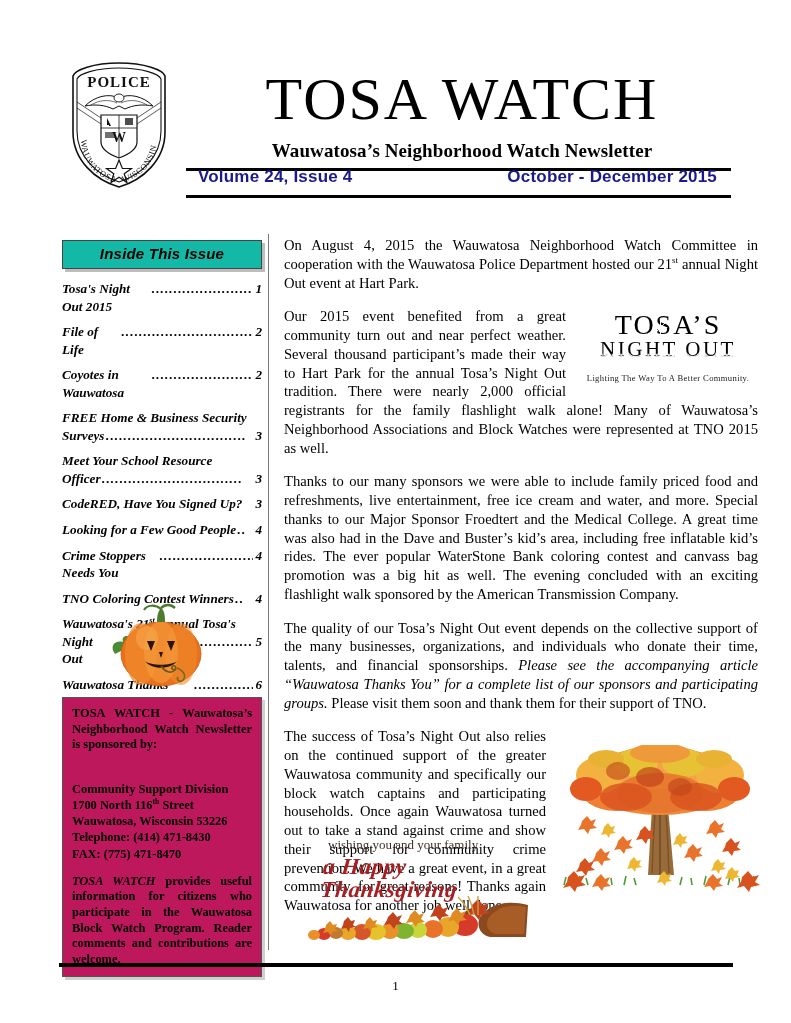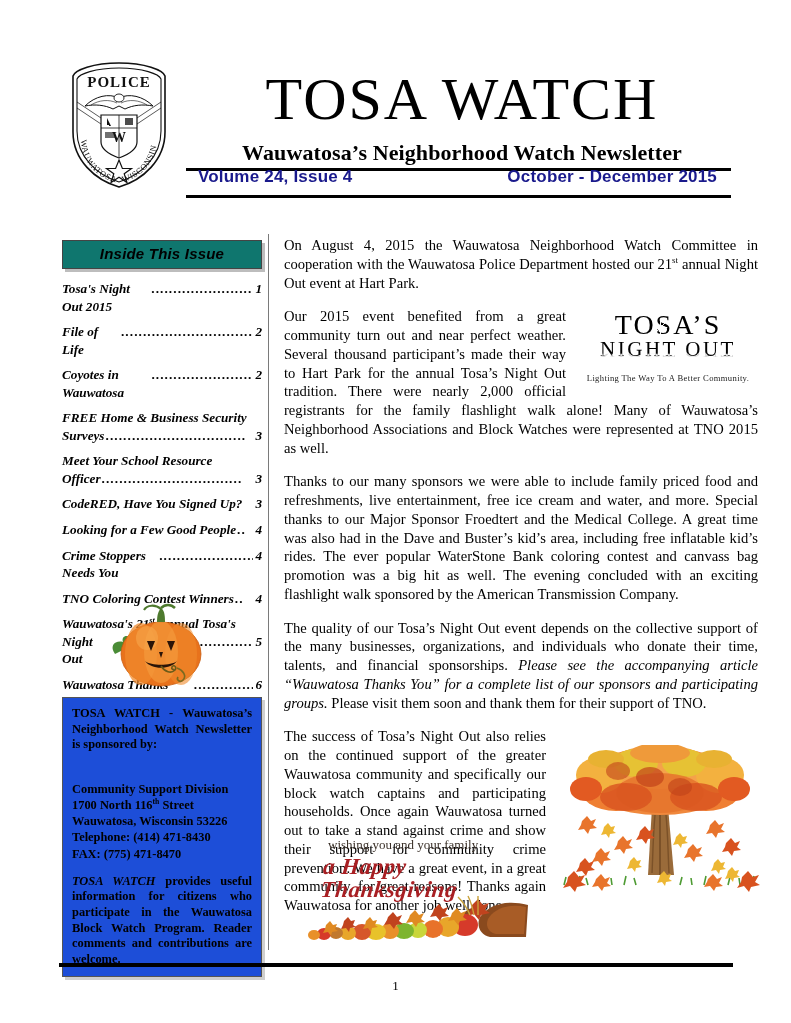--- a/index.html
+++ b/index.html
@@ -42,21 +42,21 @@
     font-size: 60px;
     letter-spacing: 2px;
     line-height: 1.02;
     margin: 0;
     padding: 14px 0 0 0;
     white-space: nowrap;
   }
   .paper-subtitle {
     font-family: "Liberation Serif", "DejaVu Serif", serif;
     font-weight: bold;
-    font-size: 22px;
+    font-size: 19px;
     margin: 10px 0 0 0;
     letter-spacing: 0.1px;
   }
 
   
   .volbar {
     position: absolute;
     left: 186px; top: 168px;
     width: 545px;
     height: 30px;
@@ -81,21 +81,21 @@
     position: absolute;
     left: 62px; top: 240px;
     width: 200px;
   }
   .toc-header {
     border: 1.5px solid #444;
     box-shadow: 3px 3px 0 #bdbdbd;
     text-align: center;
     padding: 4px 0 5px 0;
     margin-bottom: 11px;
-    background: #0f766e;
+    background: #14b8a6;
   }
   .toc-header span {
     font-family: "Liberation Sans", "DejaVu Sans", sans-serif;
     font-weight: bold;
     font-style: italic;
     font-size: 15px;
     letter-spacing: 0.2px;
   }
   .toc-list { margin: 0; padding: 0; list-style: none; }
   .toc-item {
@@ -134,21 +134,21 @@
 
   
   .sponsor-box {
     position: absolute;
     left: 62px; top: 697px;
     width: 200px;
     border: 1.5px solid #555;
     box-shadow: 3px 3px 0 #cfcfcf;
     box-sizing: border-box;
     padding: 8px 9px 9px 9px;
-    background: #1d4ed8;
+    background: #be185d;
   }
   .sponsor-box p {
     font-family: "Liberation Serif", "DejaVu Serif", serif;
     font-weight: bold;
     font-size: 12.4px;
     line-height: 1.26;
     margin: 0;
   }
   .sponsor-box p.just { text-align: justify; }
   .sponsor-box .gap { height: 12px; }

